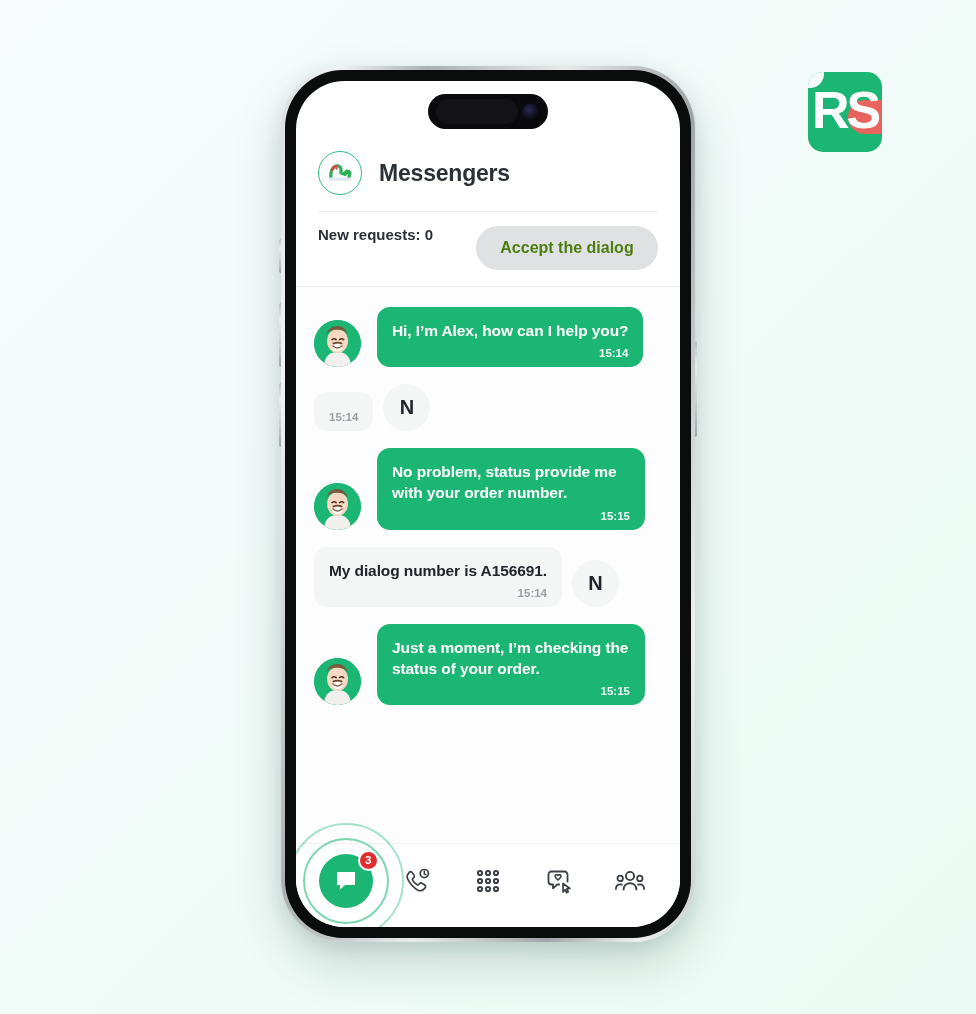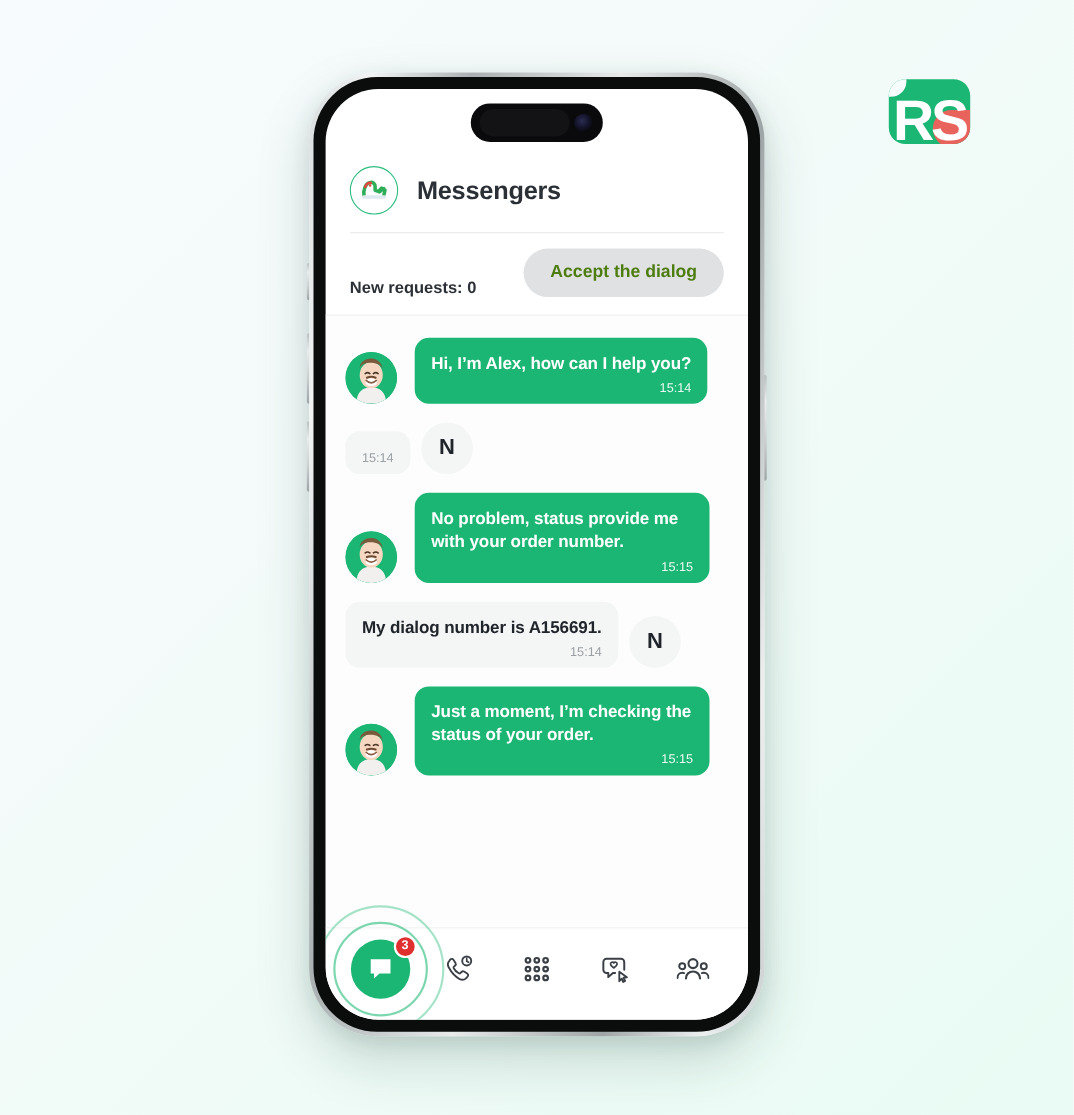--- a/index.html
+++ b/index.html
@@ -16,21 +16,21 @@
     background: linear-gradient(135deg, #f7fbfd 0%, #f4fbfa 35%, #eefbf6 70%, #e9fbf4 100%);
     position: relative;
   }
 
   
   .brand-logo {
     position: absolute;
     left: 808px;
     top: 72px;
     width: 74px;
-    height: 59px;
+    height: 80px;
     border-radius: 15px;
     background: #1BB673;
     overflow: hidden;
   }
   .brand-logo .accent {
     position: absolute;
     right: 0;
     top: 28px;
     width: 34px;
     height: 34px;
@@ -163,21 +163,21 @@
     color: #2b3036;
     letter-spacing: -0.2px;
   }
   .header-divider {
     height: 1px;
     background: #e9ebec;
     margin: 0 0 0 0;
   }
   .requests-row {
     display: flex;
-    align-items: flex-end;
+    align-items: flex-start;
     justify-content: space-between;
     padding: 14px 0 16px 0;
     gap: 26px;
   }
   .requests-label {
     font-size: 15px;
     font-weight: bold;
     color: #2b3036;
   }
   .accept-btn {
@@ -250,21 +250,21 @@
   .bubble .text {
     font-size: 15.5px;
     font-weight: bold;
     line-height: 1.37;
     letter-spacing: -0.1px;
   }
   .bubble .time {
     display: block;
     text-align: right;
     font-size: 11.5px;
-    font-weight: normal;
+    font-weight: bold;
     margin-top: 6px;
   }
   .bubble.agent .time  { color: rgba(255,255,255,0.92); }
   .bubble.client .time { color: #9aa0a4; }
 
   .spacer { flex: 1 1 auto; }
 
   
   .bottom-nav {
     flex: 0 0 auto;

